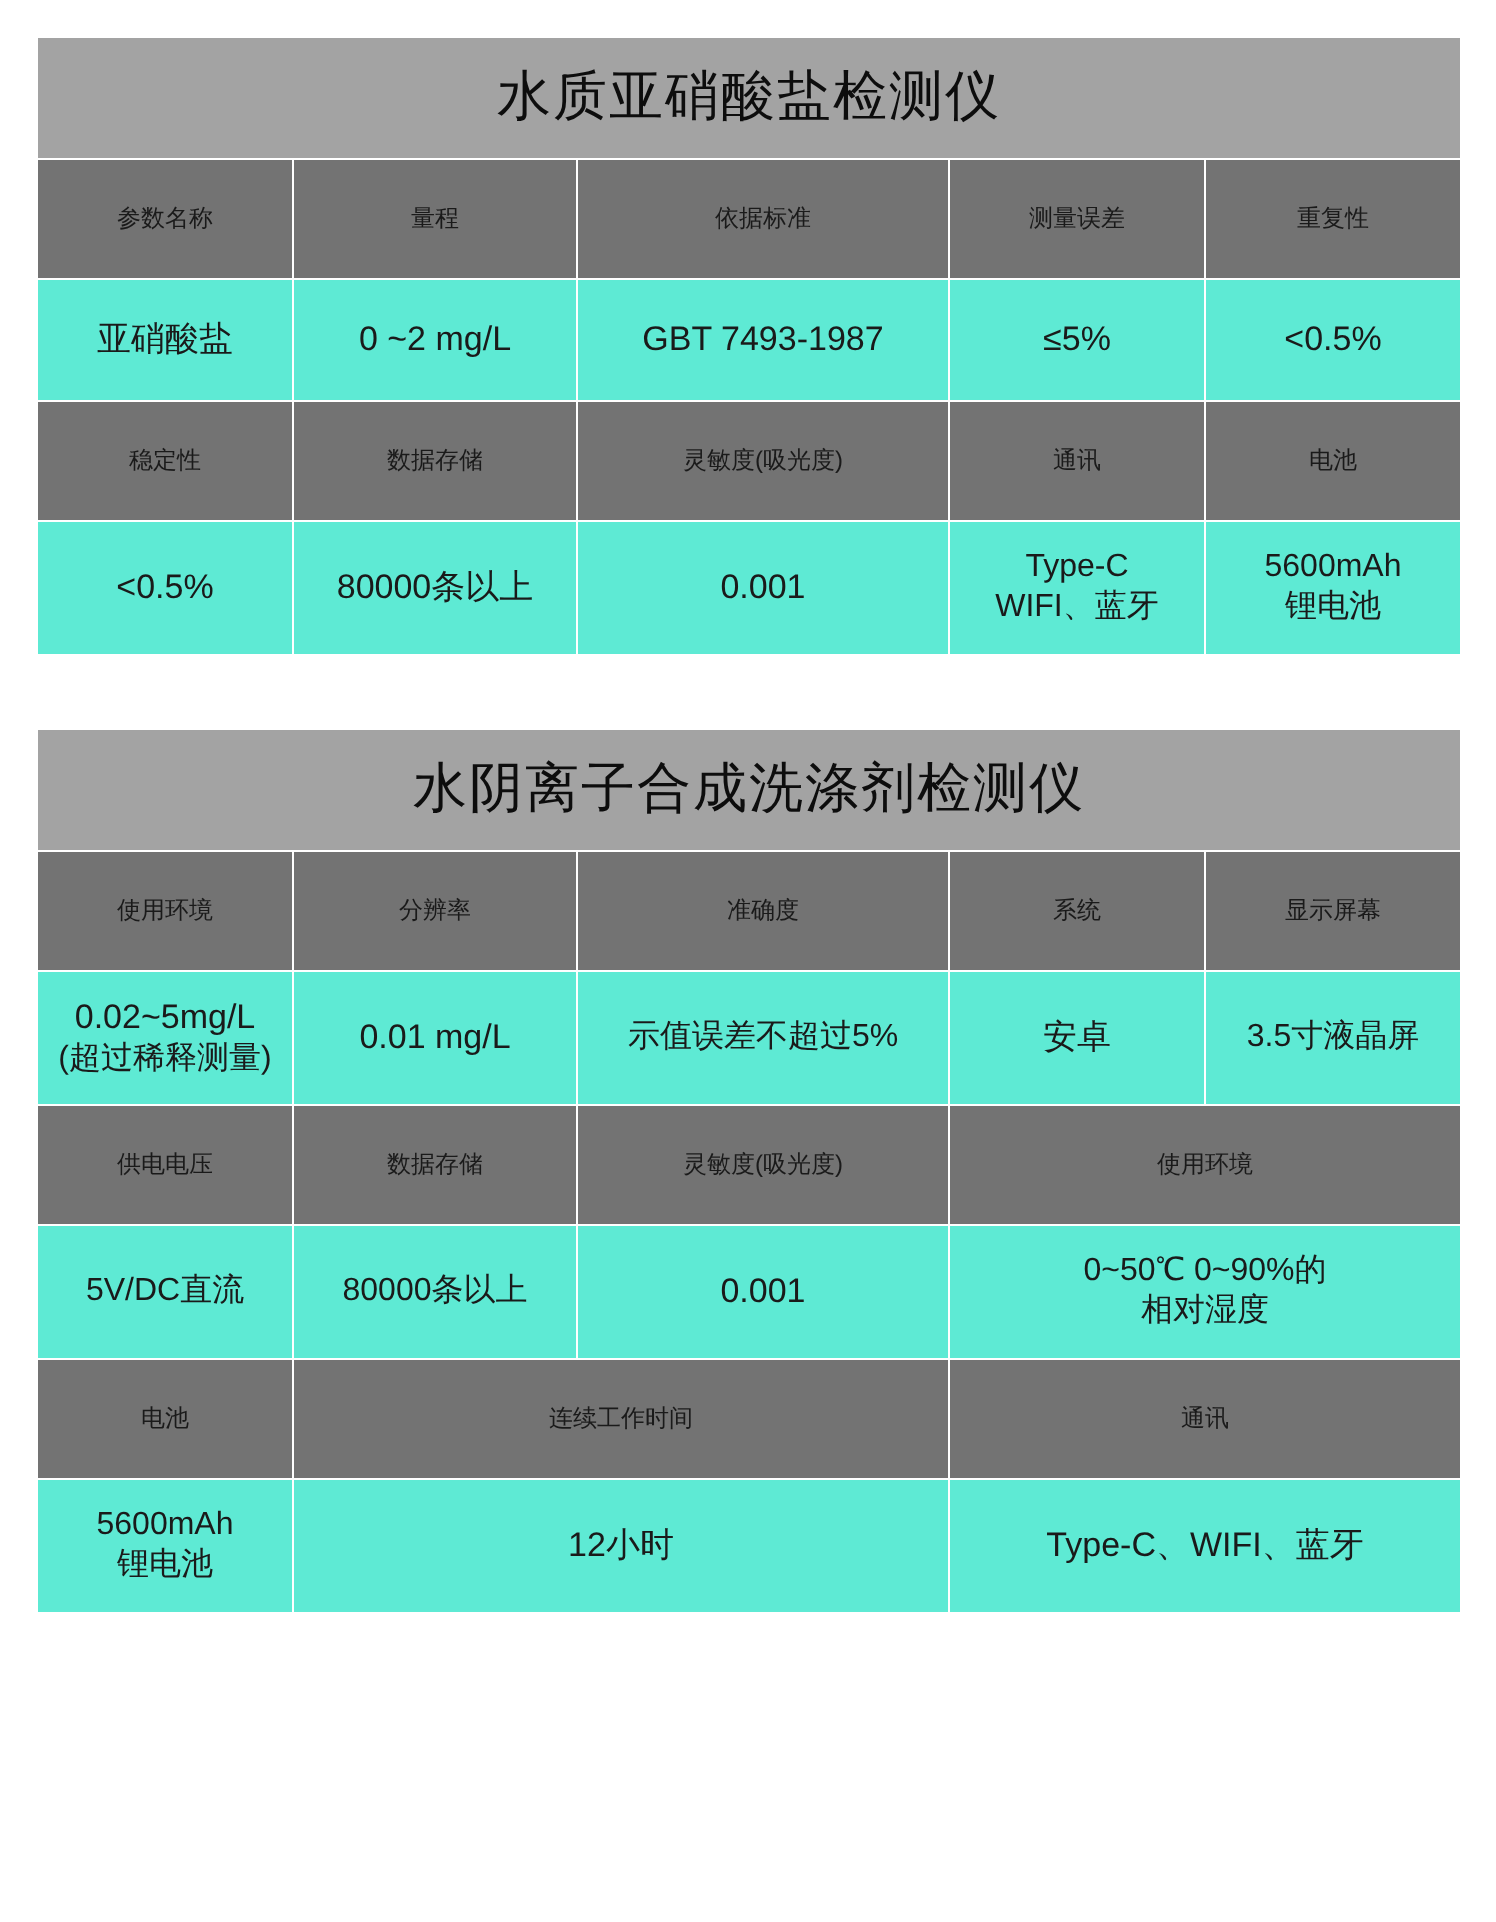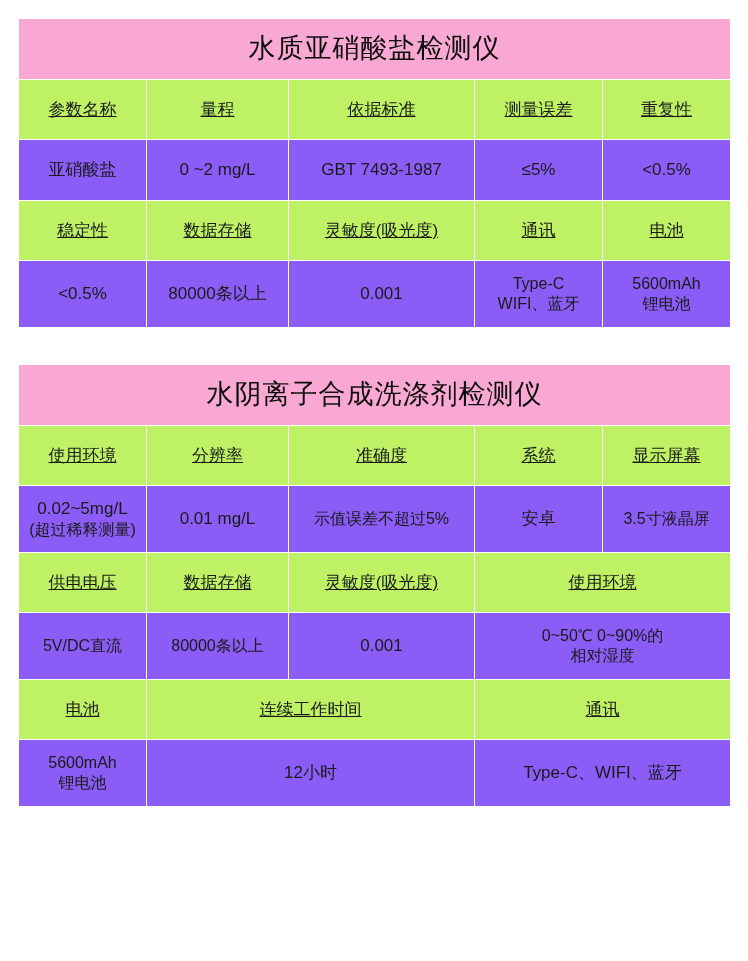--- a/index.html
+++ b/index.html
@@ -27,35 +27,34 @@
   }
   table.spec td, table.spec th {
     border: 1px solid #ffffff;
     text-align: center;
     vertical-align: middle;
     font-weight: normal;
     padding: 2px 3px;
     line-height: 1.25;
   }
   .title-cell {
-    background: #f9a8d4;
+    background: #a3a3a3;
     font-size: 27px;
     font-weight: bold;
     color: #0d0d0d;
     height: 56px;
     letter-spacing: 1px;
   }
   .hdr {
-    background: #bef264;
-    font-size: 17px;
+    background: #737373;
+    font-size: 12px;
     height: 55px;
-    text-decoration: underline;
   }
   .val {
-    background: #8b5cf6;
+    background: #5eead4;
     font-size: 17px;
     height: 56px;
   }
   .val.tall {
     height: 62px;
   }
   .small {
     font-size: 16px;
   }
   .sub {

